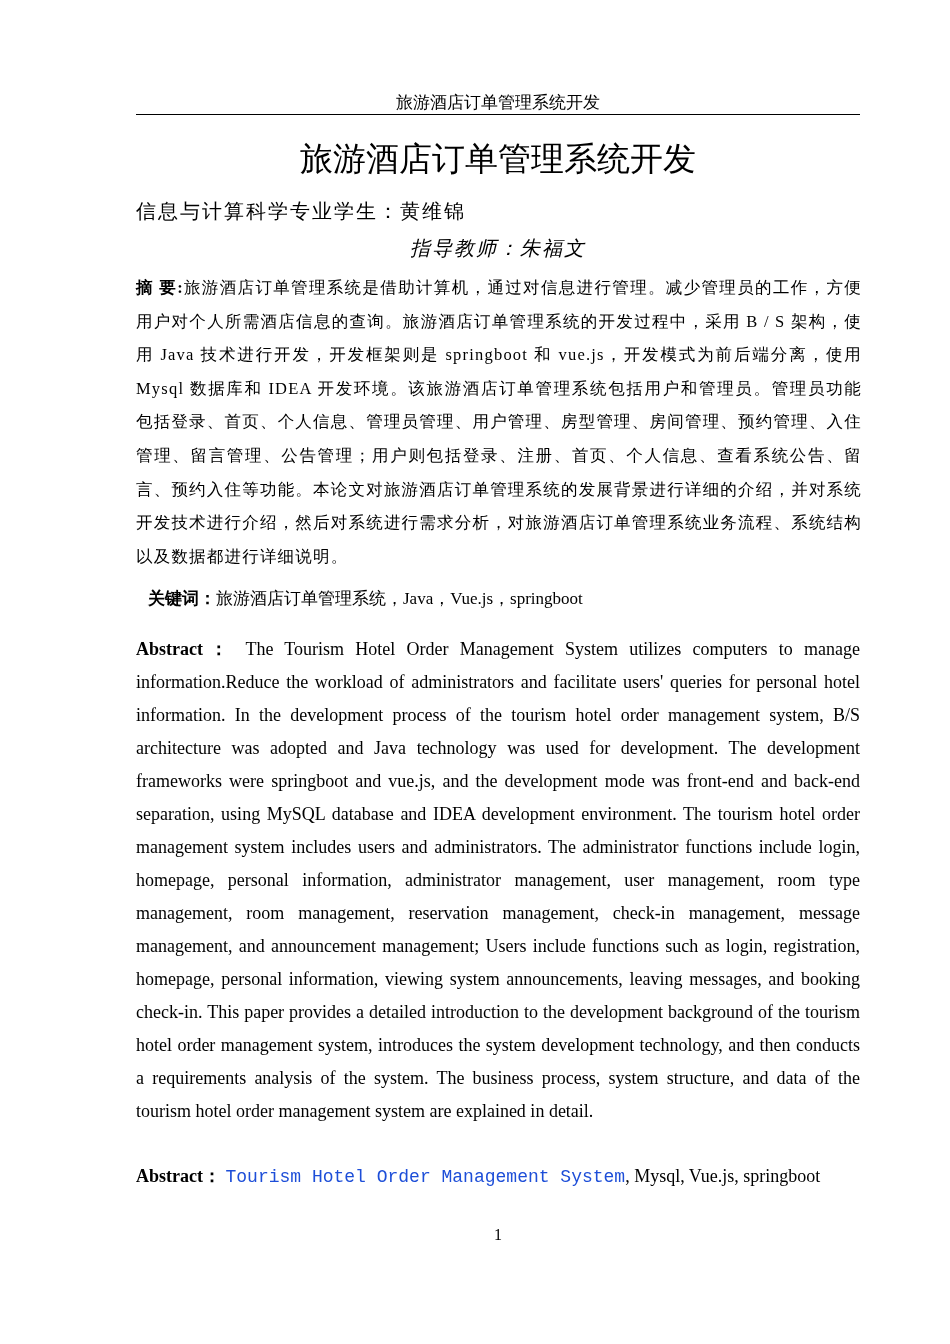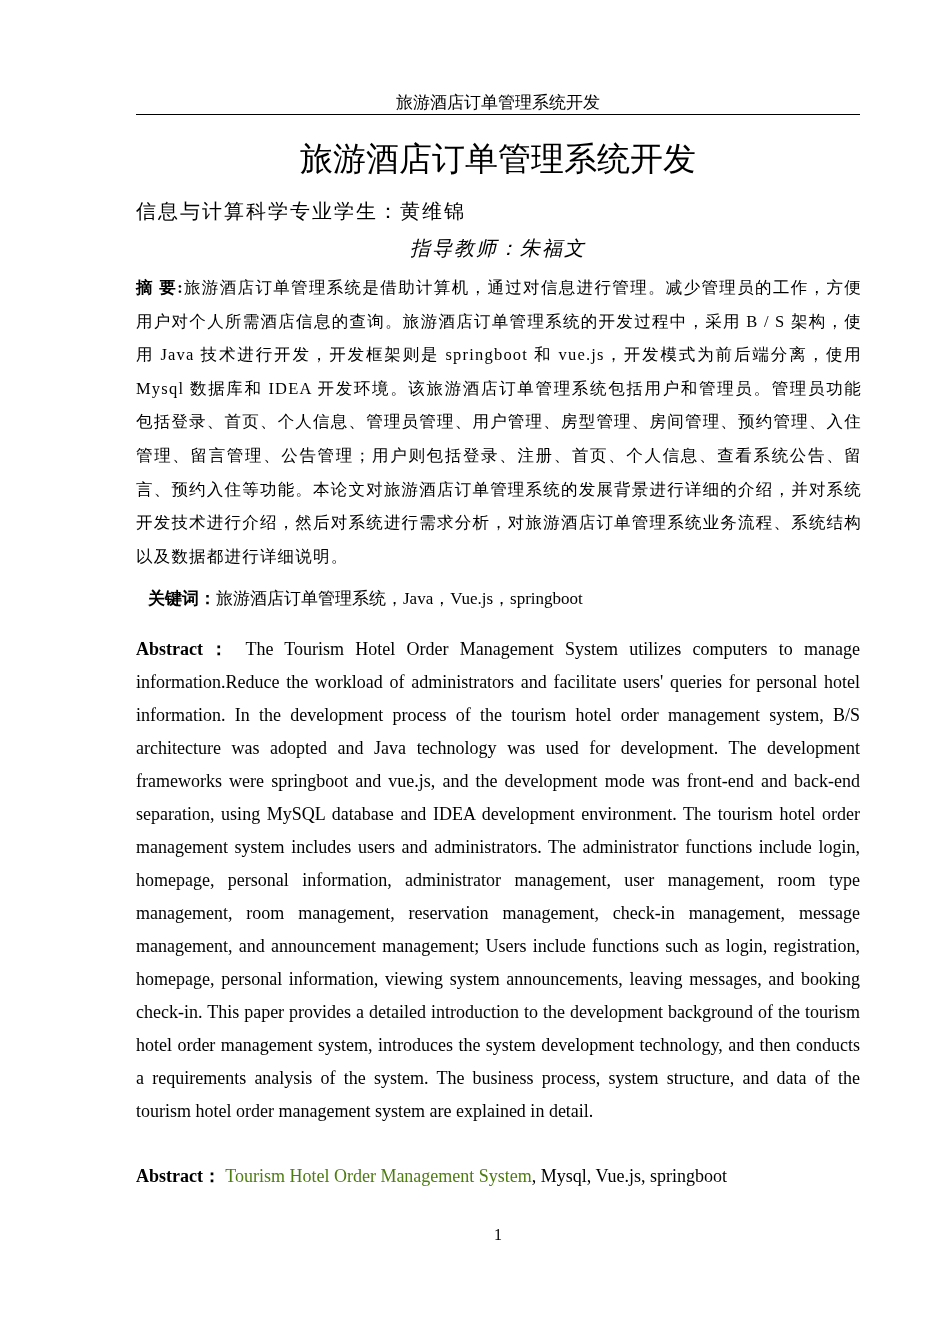--- a/index.html
+++ b/index.html
@@ -18,21 +18,21 @@
            text-align: center; font-size: 20px; line-height: 26px; letter-spacing: 2px; font-style: italic; }
     .abstract-cn { position: absolute; left: 136px; width: 726px; top: 271px;
            font-size: 16.5px; line-height: 33.6px; text-align: justify; letter-spacing: 1.2px; }
     .bold { font-weight: bold; }
     .keywords-cn { position: absolute; left: 136px; width: 724px; top: 586px;
            font-size: 17px; line-height: 26px; margin-left: 12px; }
     .abstract-en { position: absolute; left: 136px; width: 724px; top: 633px;
            font-size: 18px; line-height: 33px; text-align: justify; font-family: Liberation Serif, serif; }
     .keywords-en { position: absolute; left: 136px; width: 724px; top: 1163px;
            font-size: 18px; line-height: 26px; }
-    .gray { color: #4d7c0f; }
+    .gray { color: #1d4ed8; font-family: Liberation Mono, monospace; }
     .page-number { position: absolute; left: 136px; width: 724px; top: 1224px;
            text-align: center; font-size: 16px; line-height: 22px; }
   </style>
 </head>
 <body>
 
 <div class="running-header">旅游酒店订单管理系统开发</div>
 <div class="header-rule"></div>
 
 <div class="title">旅游酒店订单管理系统开发</div>

